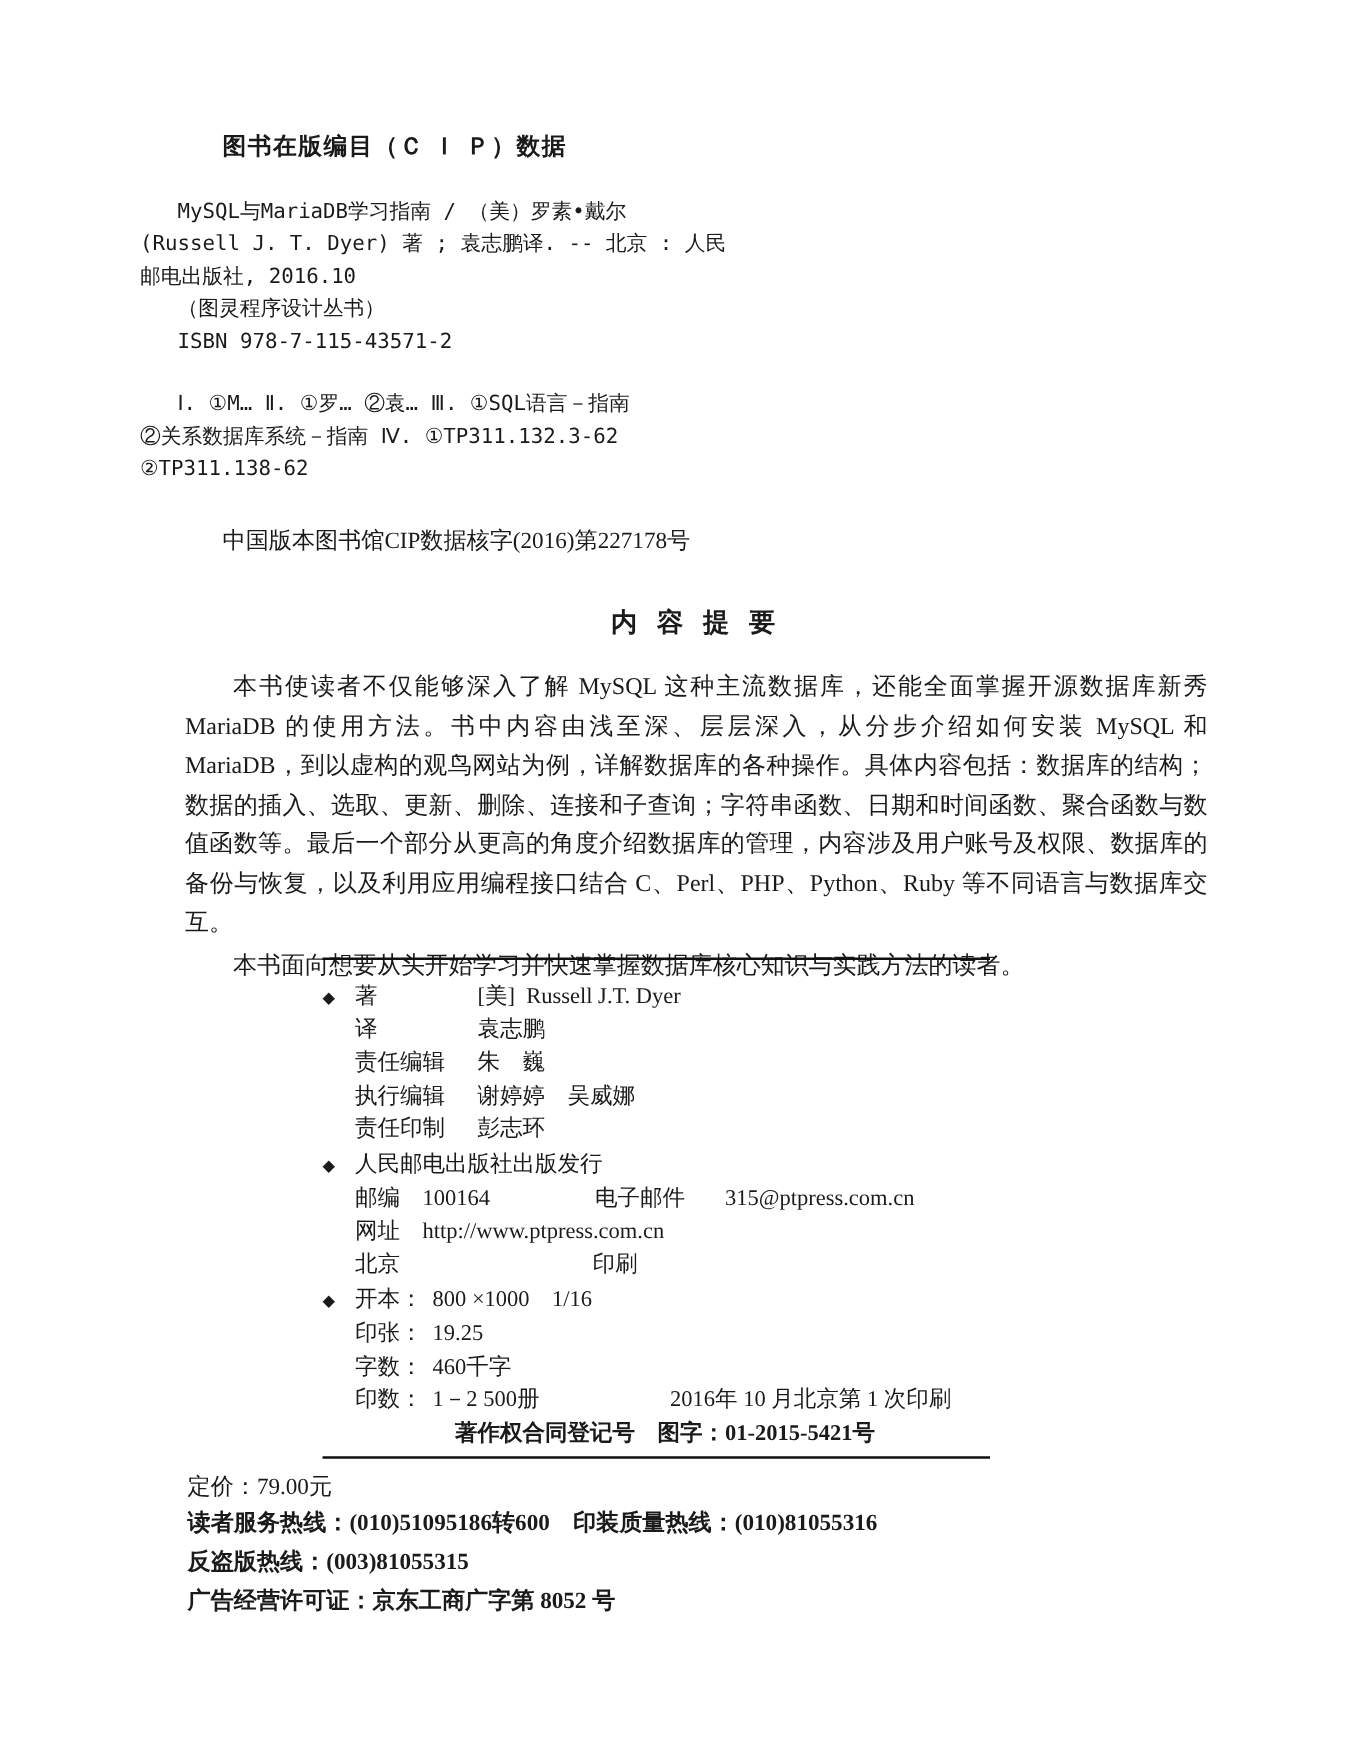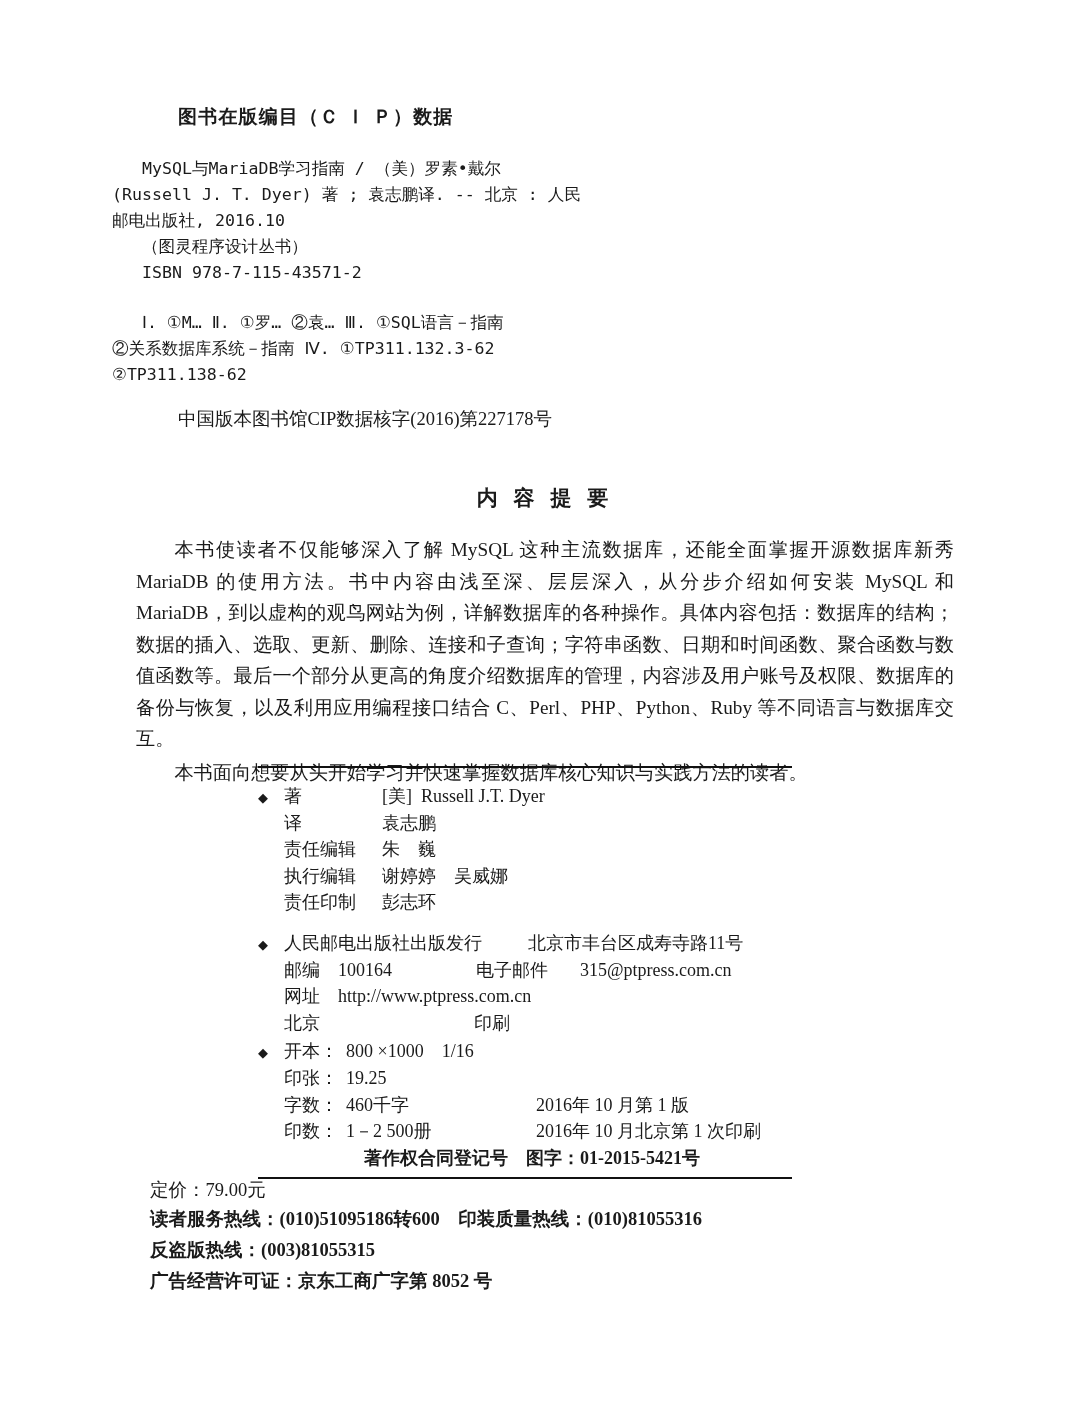--- a/index.html
+++ b/index.html
@@ -43,28 +43,28 @@
     line-height: 26px;
     white-space: pre-wrap;
   }
   .cip-gap {
     height: 24px;
   }
   .cip-note {
     font-family: "Liberation Serif", "DejaVu Serif", serif;
     font-size: 18.5px;
     padding-left: 66px;
-    margin-top: 18px;
+    margin-top: 31px;
     white-space: pre;
   }
 
   
   .abstract-wrap {
     position: absolute;
-    left: 136px;
+    left: 148px;
     top: 484px;
     width: 818px;
   }
   .abstract-title {
     text-align: center;
     font-family: "Liberation Sans", "DejaVu Sans", sans-serif;
     font-weight: bold;
     font-size: 21px;
     letter-spacing: 5px;
     margin-bottom: 22px;
@@ -120,21 +120,20 @@
   .colo-label {
     flex: 0 0 98px;
     white-space: pre;
   }
   .colo-value {
     flex: 1 1 auto;
     white-space: pre;
   }
   .colo-row.wide .colo-label {
     flex: 0 0 auto;
-    margin-top: 12px;
   }
   .centered-row {
     text-align: center;
     white-space: pre;
     padding-left: 14px;
     font-weight: bold;
   }
 
   
   .footer {
@@ -214,21 +213,20 @@
           <span class="bullet blank">◆</span>
           <span class="colo-label">责任印制</span>
           <span class="colo-value">彭志环</span>
         </div>
       </div>
 
       <div class="colo-group">
         <div class="colo-row wide">
           <span class="bullet">◆</span>
           <span class="colo-label" style="flex:0 0 244px">人民邮电出版社出版发行</span>
-          <span class="colo-value">北京市丰台区成寿寺路11号</span>
         </div>
         <div class="colo-row wide">
           <span class="bullet blank">◆</span>
           <span style="flex:0 0 54px">邮编</span>
           <span style="flex:0 0 138px">100164</span>
           <span style="flex:0 0 104px">电子邮件</span>
           <span style="flex:1 1 auto">315@ptpress.com.cn</span>
         </div>
         <div class="colo-row wide">
           <span class="bullet blank">◆</span>
@@ -250,21 +248,20 @@
         </div>
         <div class="colo-row wide">
           <span class="bullet blank">◆</span>
           <span style="flex:0 0 62px">印张：</span>
           <span style="flex:1 1 auto">19.25</span>
         </div>
         <div class="colo-row wide">
           <span class="bullet blank">◆</span>
           <span style="flex:0 0 62px">字数：</span>
           <span style="flex:0 0 190px">460千字</span>
-          <span style="flex:1 1 auto">2016年 10 月第 1 版</span>
         </div>
         <div class="colo-row wide">
           <span class="bullet blank">◆</span>
           <span style="flex:0 0 62px">印数：</span>
           <span style="flex:0 0 190px">1－2 500册</span>
           <span style="flex:1 1 auto">2016年 10 月北京第 1 次印刷</span>
         </div>
         <div class="centered-row">著作权合同登记号　图字：01-2015-5421号</div>
       </div>
 

